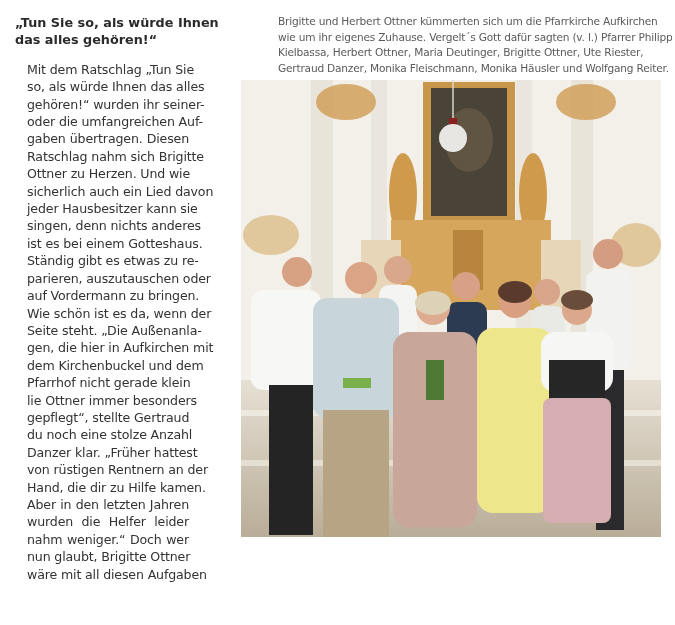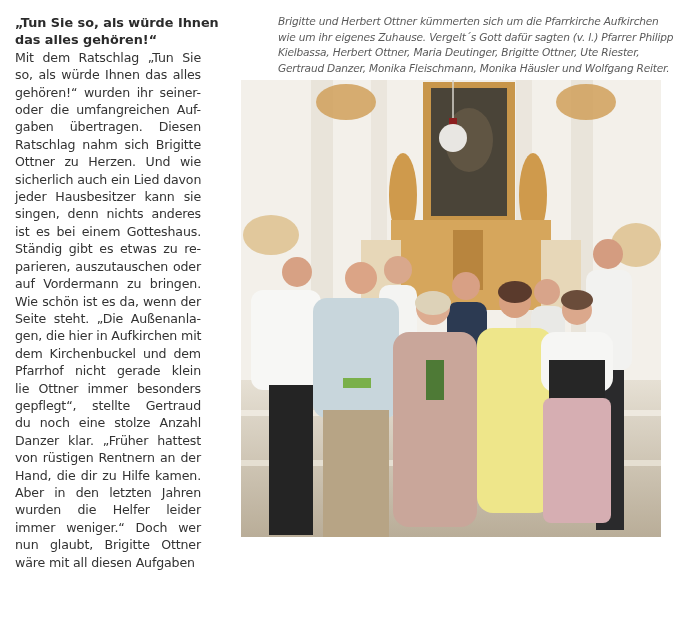--- a/index.html
+++ b/index.html
@@ -5,26 +5,26 @@
   html, body { margin: 0; padding: 0; }
   body {
     width: 675px; height: 625px; background: #ffffff; position: relative; overflow: hidden;
     font-family: "DejaVu Sans", sans-serif; color: #333333;
   }
   .col-left {
     position: absolute; left: 15px; top: 14px; width: 186px;
     font-size: 12.6px; line-height: 17.4px;
   }
   .headline { font-weight: bold; color: #2b2b2b; margin: 0; font-size: 12.8px; line-height: 17.4px; }
-  .body-text { margin: 0; text-align: justify; letter-spacing: -0.15px; }
+  .body-text { margin: 12px; text-align: justify; letter-spacing: -0.15px; }
   .body-line { display: block; white-space: nowrap; text-align: justify; text-align-last: justify; }
   .body-line.last { text-align-last: left; }
   .caption {
     position: absolute; left: 278px; top: 14px; width: 392px;
-    font-style: italic; font-size: 10.6px; line-height: 15.6px; color: #5a5a5a;
+    font-size: 10.6px; line-height: 15.6px; color: #5a5a5a;
     letter-spacing: -0.2px;
   }
   .caption .cap-line { display: block; white-space: nowrap; }
   .photo {
     position: absolute; left: 241px; top: 80px; width: 420px; height: 457px;
     overflow: hidden; background: #f2eee6;
   }
   .photo svg { display: block; }
 </style>
 </head>
@@ -56,21 +56,21 @@
       <span class="body-line">dem Kirchenbuckel und dem</span>
       <span class="body-line">Pfarrhof nicht gerade klein</span>
       <span class="body-line">lie Ottner immer besonders</span>
       <span class="body-line">gepflegt“, stellte Gertraud</span>
       <span class="body-line">du noch eine stolze Anzahl</span>
       <span class="body-line">Danzer klar. „Früher hattest</span>
       <span class="body-line">von rüstigen Rentnern an der</span>
       <span class="body-line">Hand, die dir zu Hilfe kamen.</span>
       <span class="body-line">Aber in den letzten Jahren</span>
       <span class="body-line">wurden die Helfer leider</span>
-      <span class="body-line">immer weniger.“ Doch wer</span>
+      <span class="body-line">nahm weniger.“ Doch wer</span>
       <span class="body-line">nun glaubt, Brigitte Ottner</span>
       <span class="body-line last">wäre mit all diesen Aufgaben</span>
     </div>
 </div>
 
 <div class="caption">
   <span class="cap-line">Brigitte und Herbert Ottner kümmerten sich um die Pfarrkirche Aufkirchen</span>
   <span class="cap-line">wie um ihr eigenes Zuhause. Vergelt´s Gott dafür sagten (v. l.) Pfarrer Philipp</span>
   <span class="cap-line">Kielbassa, Herbert Ottner, Maria Deutinger, Brigitte Ottner, Ute Riester,</span>
   <span class="cap-line">Gertraud Danzer, Monika Fleischmann, Monika Häusler und Wolfgang Reiter.</span>

